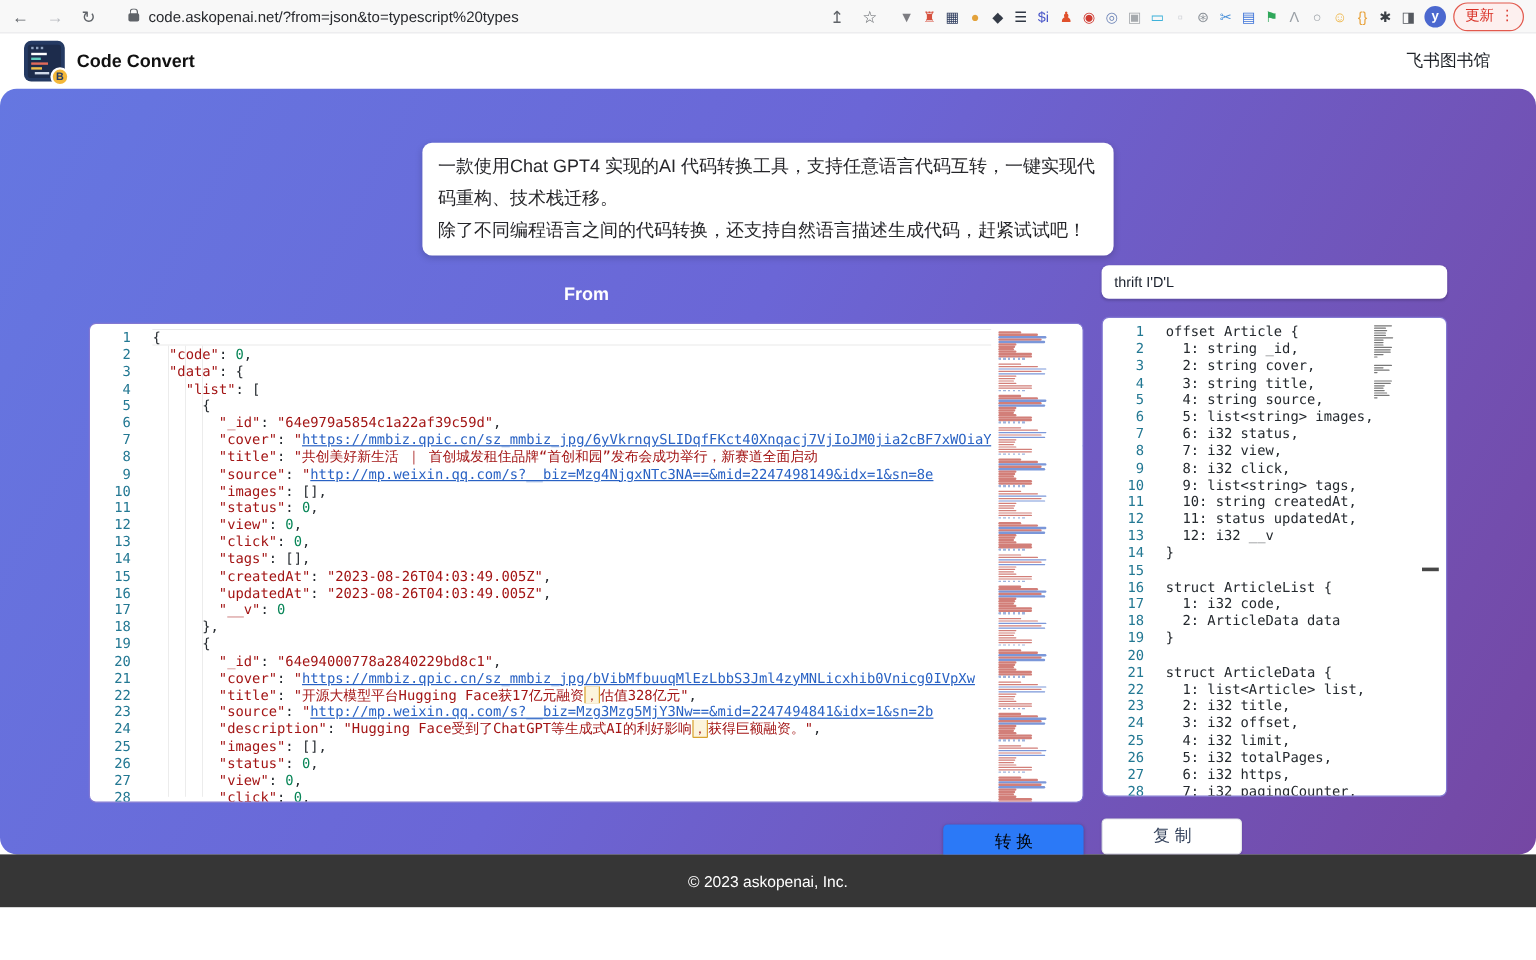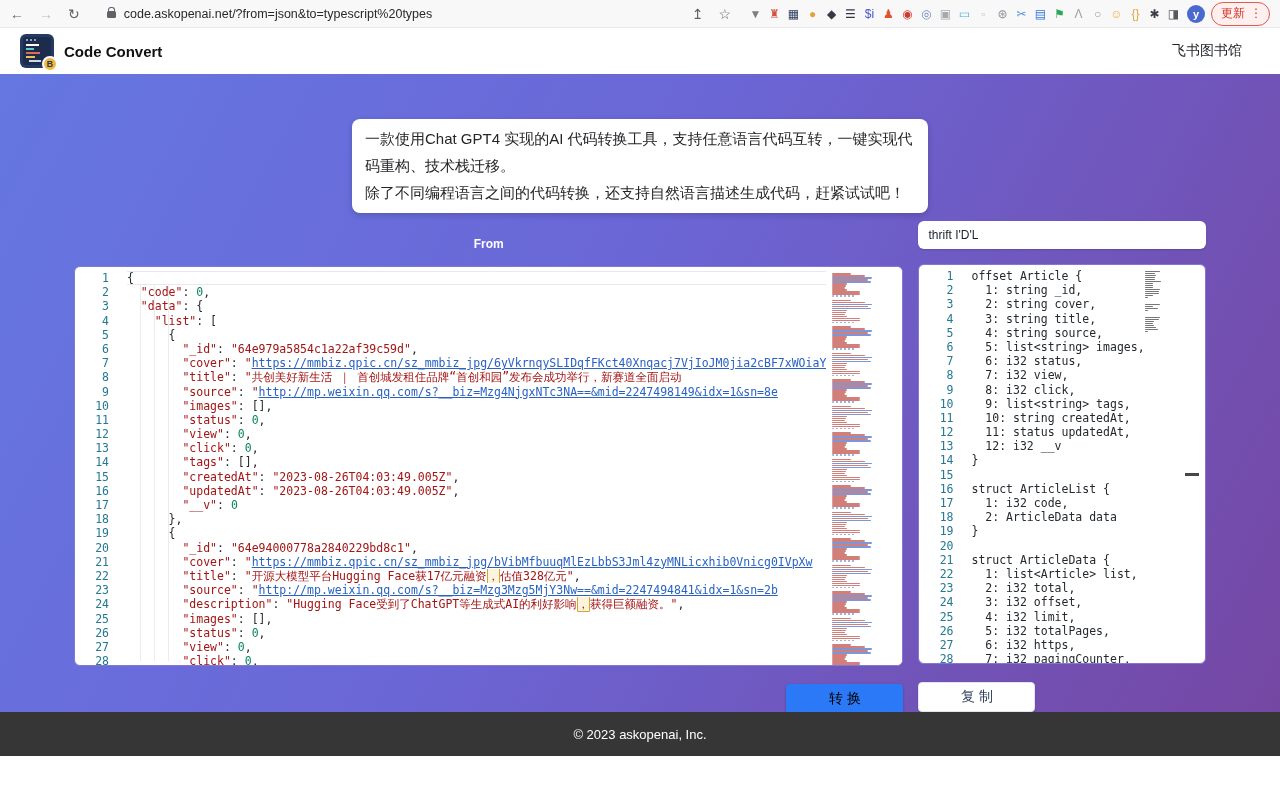--- a/index.html
+++ b/index.html
@@ -28,24 +28,24 @@
       linear-gradient(#ffffff,#ffffff), linear-gradient(#62d0c0,#62d0c0),
       linear-gradient(#e06a5a,#e06a5a), linear-gradient(#f0c04a,#f0c04a), linear-gradient(#cfd8e8,#cfd8e8);
     background-repeat:no-repeat;
     background-size:2px 2px,2px 2px,2px 2px, 13px 2px, 8px 2px, 14px 2px, 9px 2px, 12px 2px;
     background-position:3px 2px,7px 2px,11px 2px, 3px 7px, 3px 11px, 3px 15px, 3px 19px, 6px 23px; }
   .logo-badge { position:absolute; right:-4px; bottom:-4px; width:16px; height:16px; background:#f3b73a; border:2px solid #fff; border-radius:50%; color:#253a63; font-size:9px; font-weight:bold; display:flex; align-items:center; justify-content:center; }
   .app-title { font-size:15px; font-weight:bold; color:#111; margin-left:10px; }
   .nav-link { margin-left:auto; font-size:14px; color:#1f2329; text-decoration:none; cursor:pointer; margin-right:18px; }
 
   
-  .main { height:638px; background:linear-gradient(118deg,#6577e1 0%,#6b66d6 45%,#7547a3 100%); overflow:hidden; }
+  .main { height:638px; background:linear-gradient(118deg,#6577e1 0%,#6b66d6 45%,#7547a3 100%); overflow:hidden;border-radius:14px; }
   .hero-card { width:576px; margin:45px auto 0; background:#fff; border-radius:8px; padding:6px 13px 7px; font-size:15px; line-height:27px; color:#26262a; box-shadow:0 2px 6px rgba(0,0,0,.18); }
   .cols { display:grid; grid-template-columns:1fr 1fr; gap:15px; margin:0 74px; }
-  .col-label { margin-top:24px; text-align:center; color:#fff; font-size:12px; font-weight:bold; }
+  .col-label { margin-top:24px; text-align:center; color:#fff; font-size:15px; font-weight:bold; }
   .lang-input { margin-top:8px; width:100%; height:28px; border:none; border-radius:6px; padding:0 10px; font-size:12px; color:#1a202c; font-family:"Liberation Sans",sans-serif; box-shadow:0 1px 2px rgba(0,0,0,.15); outline:none; display:block; }
 
   
   .editor { margin-top:15px; height:400px; background:#fff; border:1px solid #8278d2; border-radius:6px; position:relative; overflow:hidden; padding-top:4px; cursor:text; }
   .ed-lines { position:relative; z-index:0; }
   .ed-row { display:flex; height:14.2px; line-height:14.2px; font-family:"DejaVu Sans Mono", monospace; font-size:11.5px; white-space:pre; }
   .ed-row .ln { flex:none; width:34px; text-align:right; color:#237893; }
   .ed-row .cd { flex:1; min-width:0; margin-left:18px; overflow:hidden; }
   .ed-row.cur .cd { box-shadow:inset 0 1px 0 #e9e9e9, inset 0 -1px 0 #e9e9e9; }
   .tk-pln,.tk-pun { color:#24292e; }
@@ -407,21 +407,21 @@
             <div class="ed-row"><span class="ln">13</span><span class="cd"><span class="tk-pln">  12: i32 __v</span></span></div>
             <div class="ed-row"><span class="ln">14</span><span class="cd"><span class="tk-pln">}</span></span></div>
             <div class="ed-row"><span class="ln">15</span><span class="cd"><span class="tk-pln"></span></span></div>
             <div class="ed-row"><span class="ln">16</span><span class="cd"><span class="tk-pln">struct ArticleList {</span></span></div>
             <div class="ed-row"><span class="ln">17</span><span class="cd"><span class="tk-pln">  1: i32 code,</span></span></div>
             <div class="ed-row"><span class="ln">18</span><span class="cd"><span class="tk-pln">  2: ArticleData data</span></span></div>
             <div class="ed-row"><span class="ln">19</span><span class="cd"><span class="tk-pln">}</span></span></div>
             <div class="ed-row"><span class="ln">20</span><span class="cd"><span class="tk-pln"></span></span></div>
             <div class="ed-row"><span class="ln">21</span><span class="cd"><span class="tk-pln">struct ArticleData {</span></span></div>
             <div class="ed-row"><span class="ln">22</span><span class="cd"><span class="tk-pln">  1: list&lt;Article&gt; list,</span></span></div>
-            <div class="ed-row"><span class="ln">23</span><span class="cd"><span class="tk-pln">  2: i32 total,</span></span></div>
+            <div class="ed-row"><span class="ln">23</span><span class="cd"><span class="tk-pln">  2: i32 title,</span></span></div>
             <div class="ed-row"><span class="ln">24</span><span class="cd"><span class="tk-pln">  3: i32 offset,</span></span></div>
             <div class="ed-row"><span class="ln">25</span><span class="cd"><span class="tk-pln">  4: i32 limit,</span></span></div>
             <div class="ed-row"><span class="ln">26</span><span class="cd"><span class="tk-pln">  5: i32 totalPages,</span></span></div>
             <div class="ed-row"><span class="ln">27</span><span class="cd"><span class="tk-pln">  6: i32 https,</span></span></div>
             <div class="ed-row"><span class="ln">28</span><span class="cd"><span class="tk-pln">  7: i32 pagingCounter,</span></span></div>
           </div>
         <div class="minimap-right">
             <div class="mm2-block">
               <div class="mm2-bar" style="width: 40%;"></div>
               <div class="mm2-bar" style="width: 26%;"></div>

